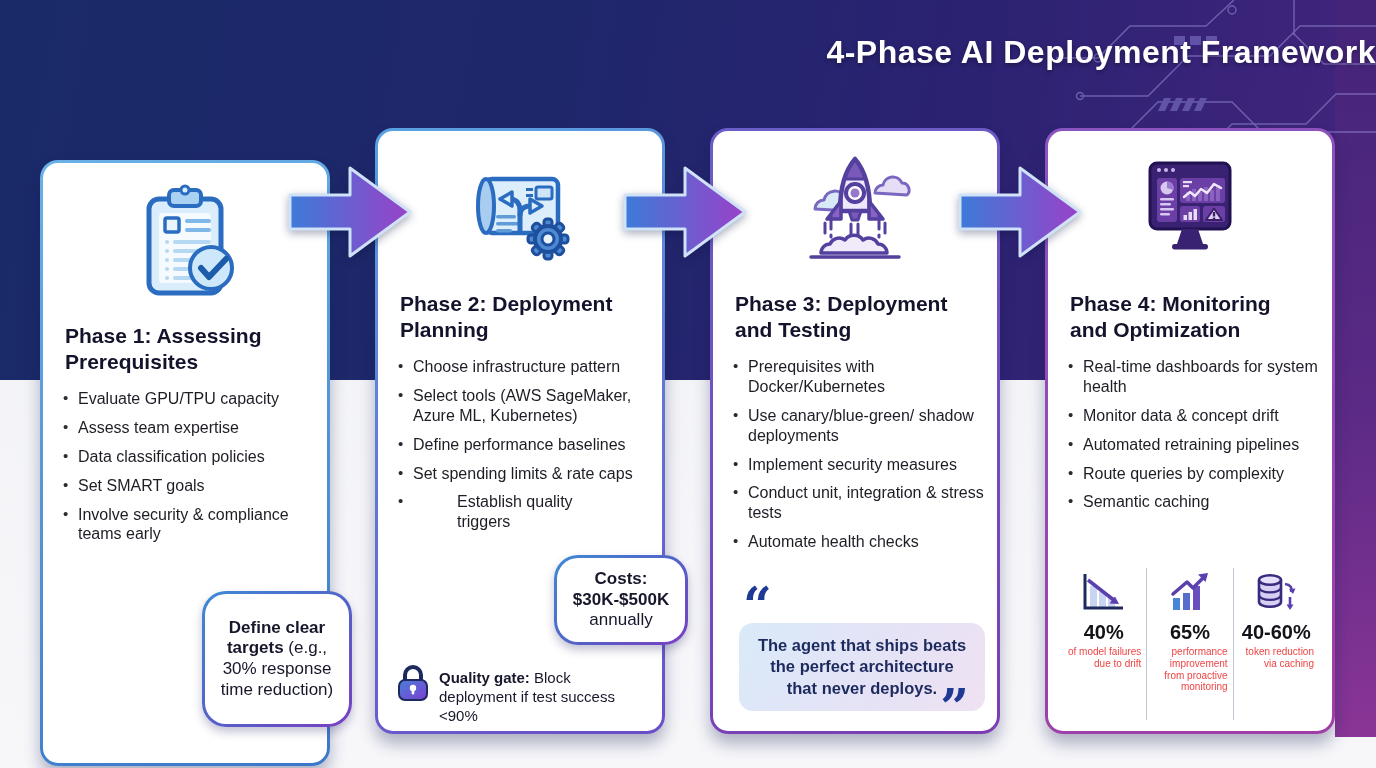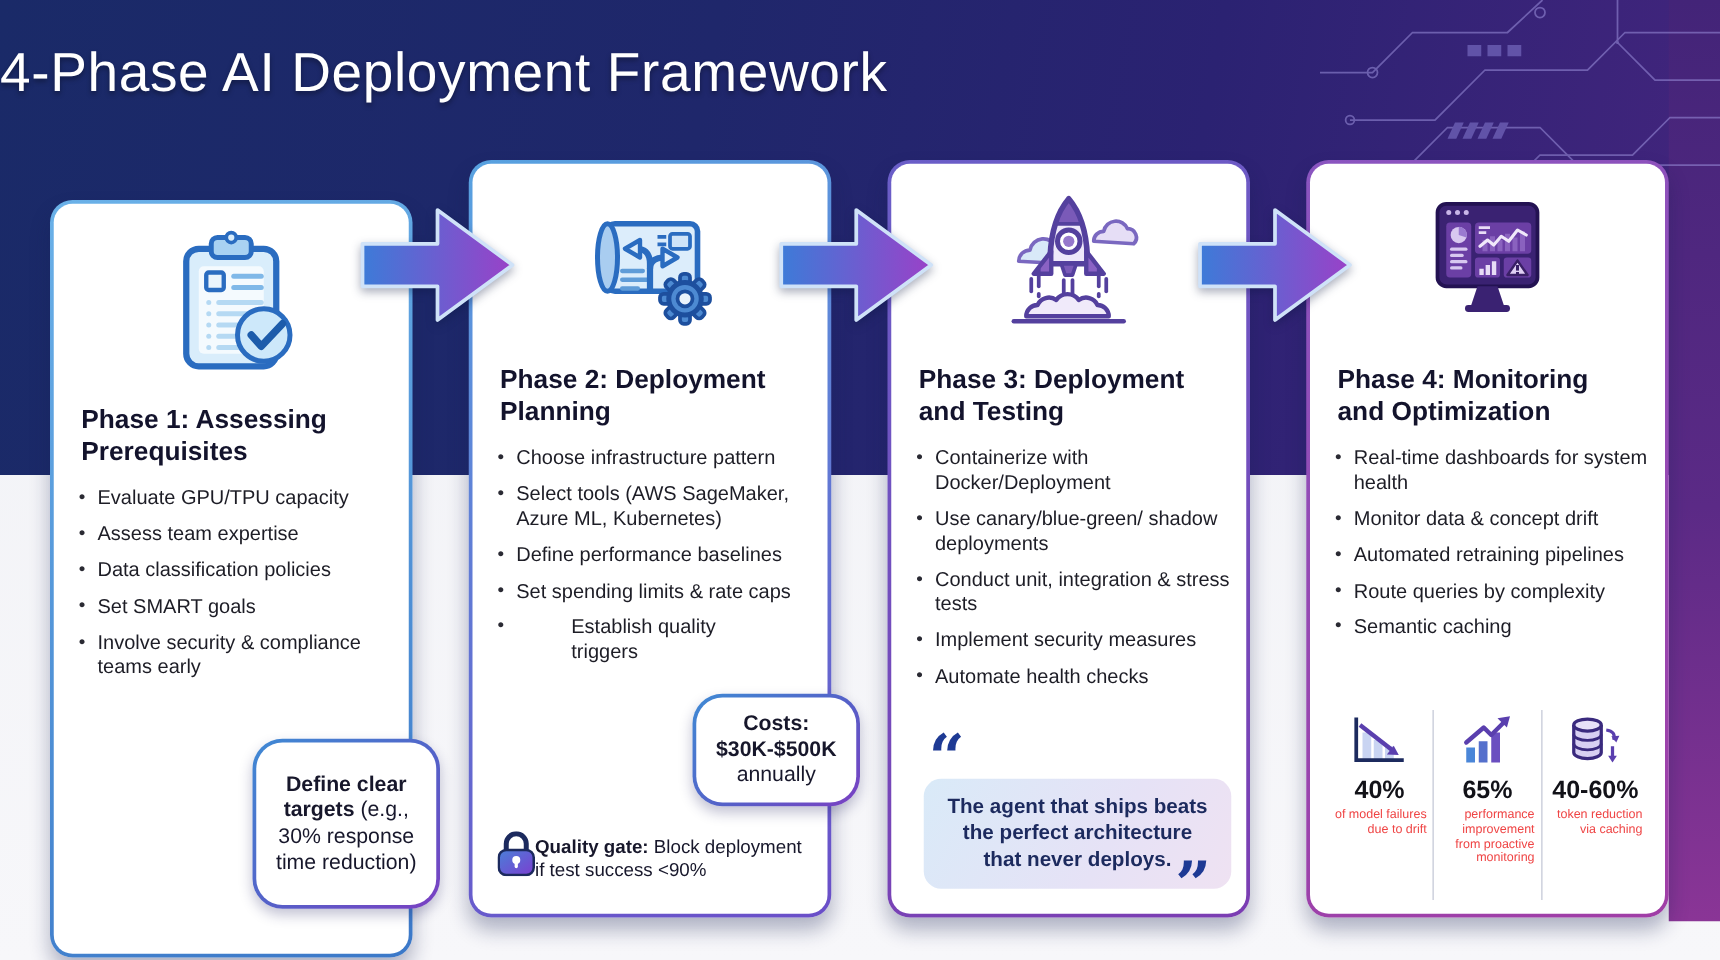--- a/index.html
+++ b/index.html
@@ -6,22 +6,22 @@
   body { background:#555; font-family:"Liberation Sans", sans-serif; }
   .canvas { position:relative; width:1376px; height:768px; overflow:hidden;
             background:linear-gradient(180deg,#f0f1f5 0%,#f7f7fa 100%); }
 
   .bg-dark { position:absolute; top:0; left:0; width:1376px; height:380px;
              background:linear-gradient(100deg,#1a2a68 0%,#1f276b 40%,#2b2272 68%,#44257e 100%); }
   .bg-right { position:absolute; top:0; right:0; width:41px; height:737px;
               background:linear-gradient(180deg,#432478 0%,#5b2a86 55%,#8a3596 100%); }
   .circuit { position:absolute; top:0; right:0; opacity:.55; }
 
-  .main-title { position:absolute; top:34px; left:0; width:1376px; text-align:left;
-                color:#ffffff; font-size:44px; font-weight:normal; letter-spacing:.5px;
+  .main-title { position:absolute; top:34px; left:0; width:1376px; text-align:right;
+                color:#ffffff; font-size:32px; font-weight:bold; letter-spacing:.5px;
                 text-shadow:0 2px 4px rgba(0,0,0,.35); }
 
   .card { position:absolute; top:128px; width:290px; height:606px; border-radius:18px;
           padding:3px; box-shadow:0 10px 16px rgba(22,32,80,.32); }
   .card1 { left:40px;  background:linear-gradient(160deg,#6ab1e8,#3b78c8);margin-top:32px; }
   .card2 { left:375px; background:linear-gradient(160deg,#58a2e0,#6a4ec8); }
   .card3 { left:710px; background:linear-gradient(160deg,#6a5ec8,#7b3db2); }
   .card4 { left:1045px;background:linear-gradient(160deg,#8a55c0,#a03da6); }
   .card-body { position:relative; width:100%; height:100%; background:#fff; border-radius:15px; }
 
@@ -34,21 +34,21 @@
 
   .callout { position:absolute; border-radius:24px; padding:3px; z-index:6;
              background:linear-gradient(140deg,#3f8ad4 0%,#5560c8 55%,#7b3fc2 100%);
              box-shadow:0 5px 10px rgba(40,40,100,.28); }
   .callout-inner { width:100%; height:100%; background:#fff; border-radius:21px;
                    display:flex; align-items:center; justify-content:center; text-align:center;
                    padding:8px 10px; font-size:17px; line-height:1.22; color:#17172b; }
   .callout-p1 { right:-25px; top:428px; width:150px; height:136px; }
   .callout-p2 { right:-26px; top:424px; width:134px; height:90px; }
 
-  .quality-gate { position:absolute; left:20px; top:534px; display:flex; align-items:flex-start; width:252px; }
+  .quality-gate { position:absolute; left:20px; top:534px; display:flex; gap:11px; align-items:flex-start; width:252px; }
   .qg-text { font-size:15px; color:#17172b; line-height:1.25; padding-top:4px; }
 
   .quote-box { position:absolute; left:26px; top:492px; width:246px; height:88px; border-radius:14px;
                background:linear-gradient(120deg,#d9eaf8 0%,#e6e2f6 60%,#efe2f2 100%);
                display:flex; align-items:center; justify-content:center; text-align:center;
                padding:7px 14px; font-weight:bold; color:#1c2a5e; font-size:16.5px; line-height:1.28; }
   .quote-mark { position:absolute; font-family:"DejaVu Serif", serif; font-weight:bold;
                 font-size:50px; color:#1e3a94; line-height:1; z-index:7; }
   .quote-open { left:30px; top:450px; }
   .quote-close { right:28px; top:552px; }
@@ -247,30 +247,30 @@
             <path d="M56 73 V85"></path>
               <path d="M63 73 V90"></path>
           </g>
           <path d="M26 102 a9 9 0 0 1 9 -9 a10 10 0 0 1 15 -4 a11 11 0 0 1 18 0 a10 10 0 0 1 15 4 a9 9 0 0 1 9 9 Z" fill="#f0eafa" stroke="#54409e" stroke-width="3.5" stroke-linejoin="round"></path>
           <path d="M16 106 H104" stroke="#54409e" stroke-width="3.5" stroke-linecap="round"></path>
         </svg>
       </div>
       <h2 class="phase-title">Phase 3: Deployment and Testing</h2>
       <div class="bullets">
         <div class="bullet">
-            <span>Containerize with Docker/Deployment</span>
+            <span>Prerequisites with Docker/Kubernetes</span>
           </div>
         <div class="bullet">
             <span>Use canary/blue-green/ shadow deployments</span>
           </div>
         <div class="bullet">
+            <span>Implement security measures</span>
+          </div>
+        <div class="bullet">
             <span>Conduct unit, integration &amp; stress tests</span>
-          </div>
-        <div class="bullet">
-            <span>Implement security measures</span>
           </div>
         <div class="bullet">
             <span>Automate health checks</span>
           </div>
       </div>
       <span class="quote-mark quote-open">“</span>
       <div class="quote-box">
         <span>The agent that ships beats the perfect architecture that never deploys.</span>
       </div>
       <span class="quote-mark quote-close">”</span>

